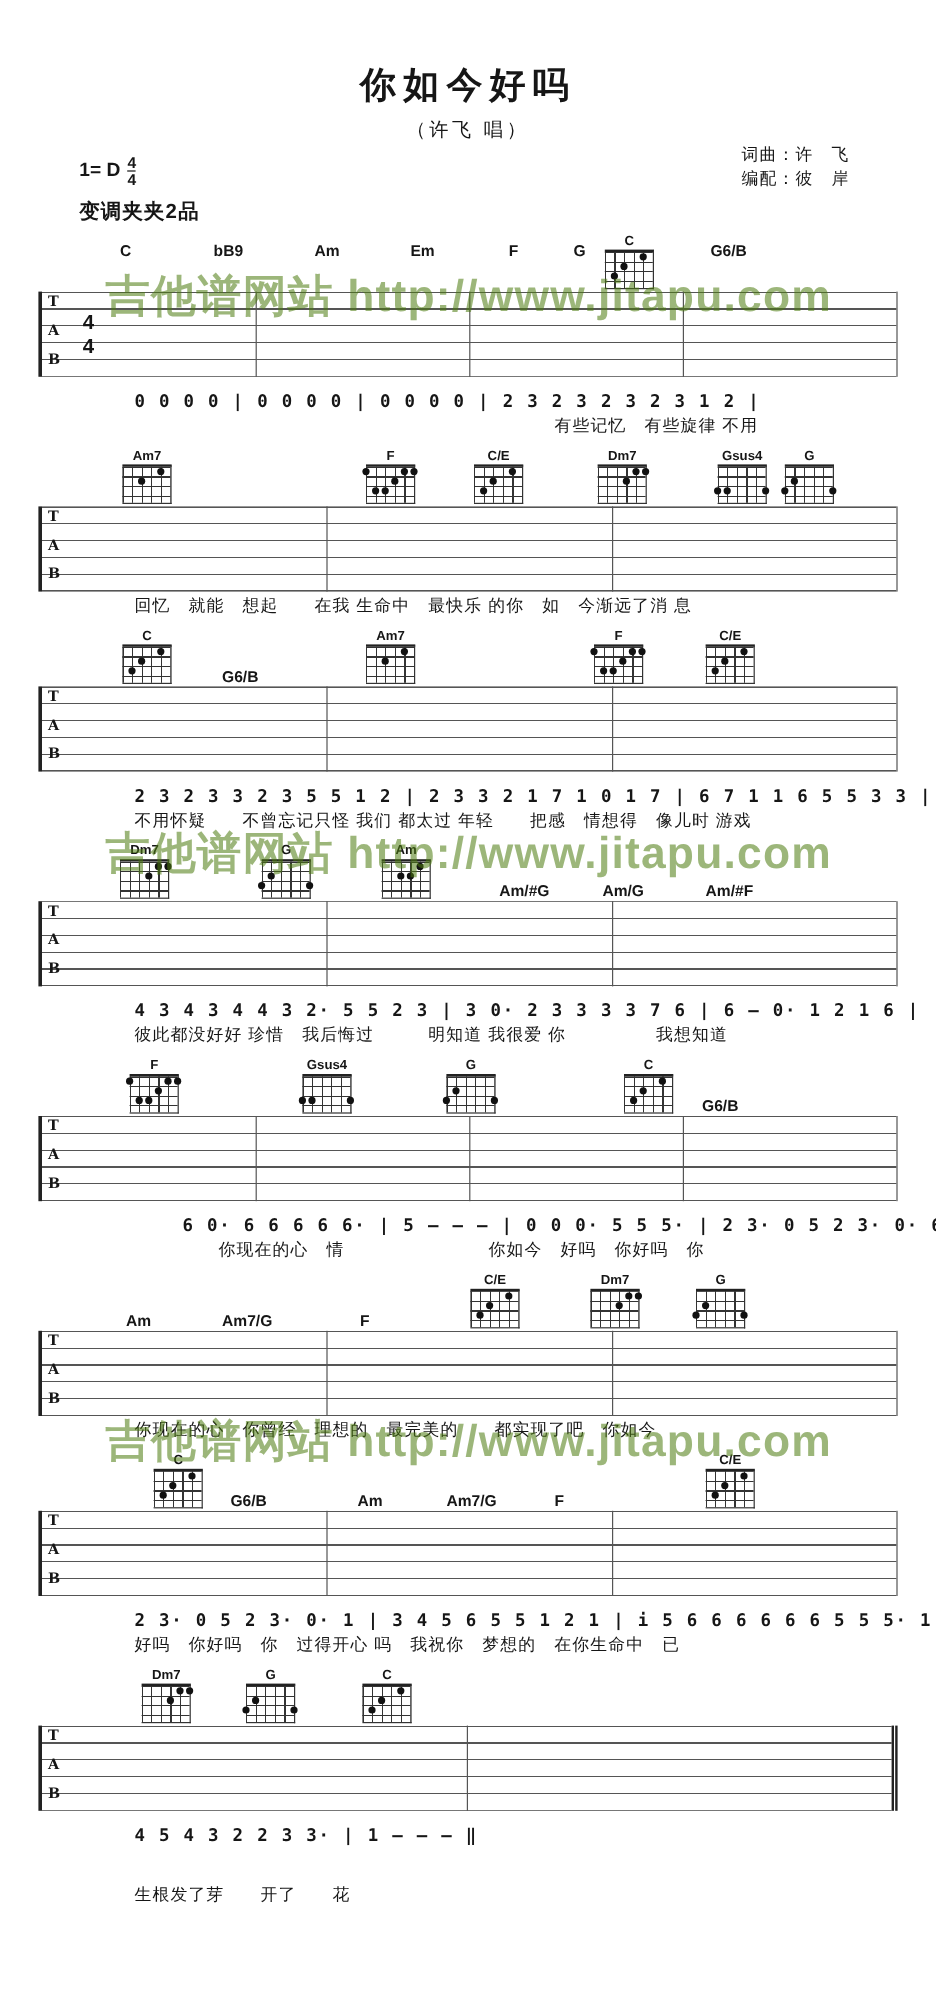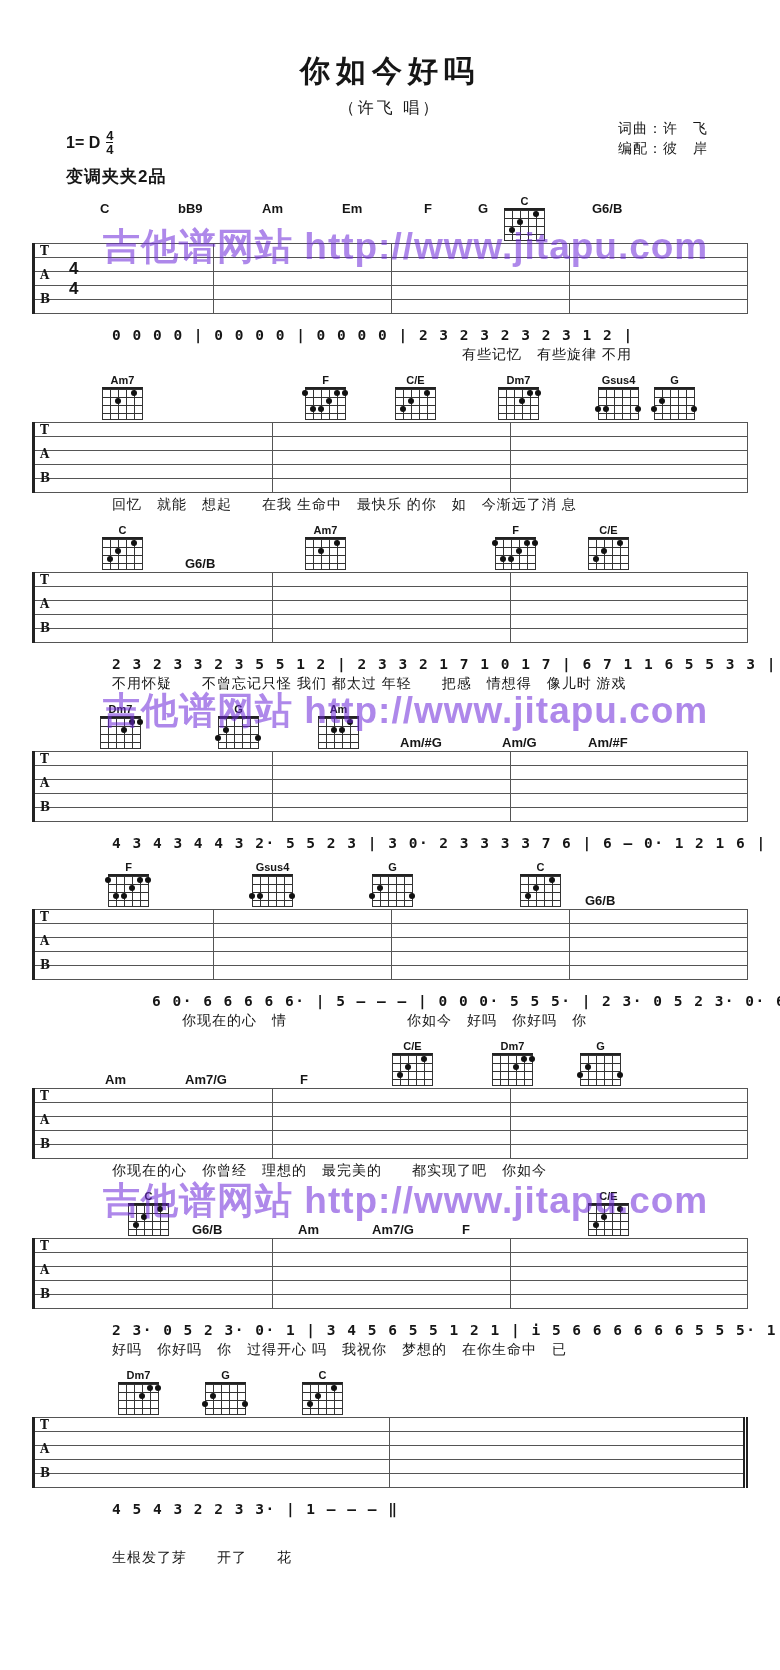--- a/index.html
+++ b/index.html
@@ -15,21 +15,21 @@
     letter-spacing:6px;font-family:"DejaVu Serif","Liberation Serif",serif;margin-top:37px;
   }
   .subtitle{text-align:center;font-size:16px;margin-top:6px;letter-spacing:3px;}
   .credits{position:absolute;top:82px;right:72px;font-size:14px;line-height:1.4;letter-spacing:1px;}
   .keyrow{position:absolute;top:92px;left:66px;font-size:16px;font-weight:bold;display:flex;align-items:center;gap:6px;}
   .ts{display:inline-flex;flex-direction:column;line-height:1;font-size:13px;font-weight:bold;text-align:center;}
   .ts .bot{border-top:1px solid #161616;}
   .capo{position:absolute;top:128px;left:66px;font-size:17px;font-weight:bold;letter-spacing:1px;}
   
   .wm{
-    position:absolute;left:103px;font-size:37px;font-weight:bold;color:#6d28d9;
+    position:absolute;left:88px;font-size:37px;font-weight:bold;color:#4d7c0f;
     opacity:.55;letter-spacing:1px;white-space:nowrap;z-index:3;pointer-events:none;
   }
   .wm1{top:222px;} .wm2{top:686px;} .wm3{top:1176px;}
   
   #score{position:relative;z-index:1;}
   .system{position:relative;margin:0 32px 8px 32px;}
   .chord-row{position:relative;height:50px;}
   .chord{position:absolute;top:2px;width:41px;text-align:center;}
   .chord .lbl{font-size:11px;height:13px;font-weight:bold;}
   .diag{
@@ -248,32 +248,33 @@
           </div>
         </div>
         <div class="chord" style="left: 286px;">
           <div class="lbl">Am</div>
           <div class="diag">
             <span class="dot" style="left: 13px; top: 9px;"></span>
             <span class="dot" style="left: 21px; top: 9px;"></span>
             <span class="dot" style="left: 29px; top: 1px;"></span>
           </div>
         </div>
-        <span class="chord-text low" style="left: 368px;">Am/#G</span>
+        <span class="chord-text low" style="left: 384px;">Am/#G</span>
         <span class="chord-text low" style="left: 470px;">Am/G</span>
         <span class="chord-text low" style="left: 556px;">Am/#F</span>
       </div>
       <div class="staff">
         <span class="tabletter" style="top: 1px;">T</span>
         <span class="tabletter" style="top: 25px;">A</span>
         <span class="tabletter" style="top: 49px;">B</span>
         <span class="barline" style="left: 33.3333%;"></span>
         <span class="barline" style="left: 66.6667%;"></span>
       </div>
       <div class="melody" style="margin-left: 80px;">4 3 4 3 4 4 3 2· 5 5 2 3  |  3  0· 2 3 3 3 3 7 6  |  6  –  0· 1 2 1 6  |</div>
+      <div class="lyrics" style="margin-left: 80px;">彼此都没好好 珍惜　我后悔过　　　明知道 我很爱 你　　　　　我想知道</div>
     </div>
     <div class="system">
       <div class="chord-row">
         <div class="chord" style="left: 76px;">
           <div class="lbl">F</div>
           <div class="diag">
             <span class="dot" style="left: -3px; top: 1px;"></span>
             <span class="dot" style="left: 5px; top: 17px;"></span>
             <span class="dot" style="left: 13px; top: 17px;"></span>
             <span class="dot" style="left: 21px; top: 9px;"></span>

